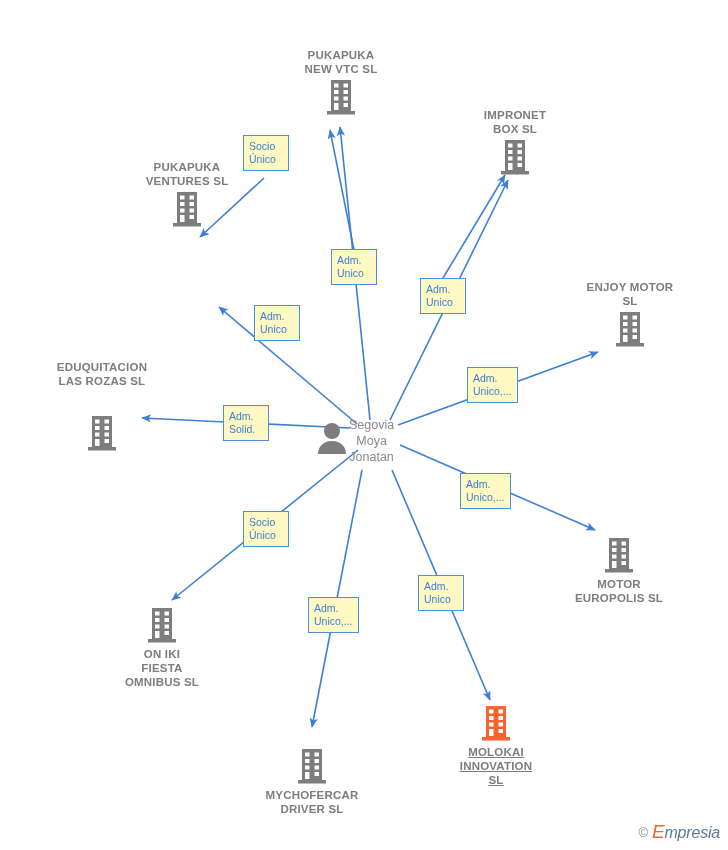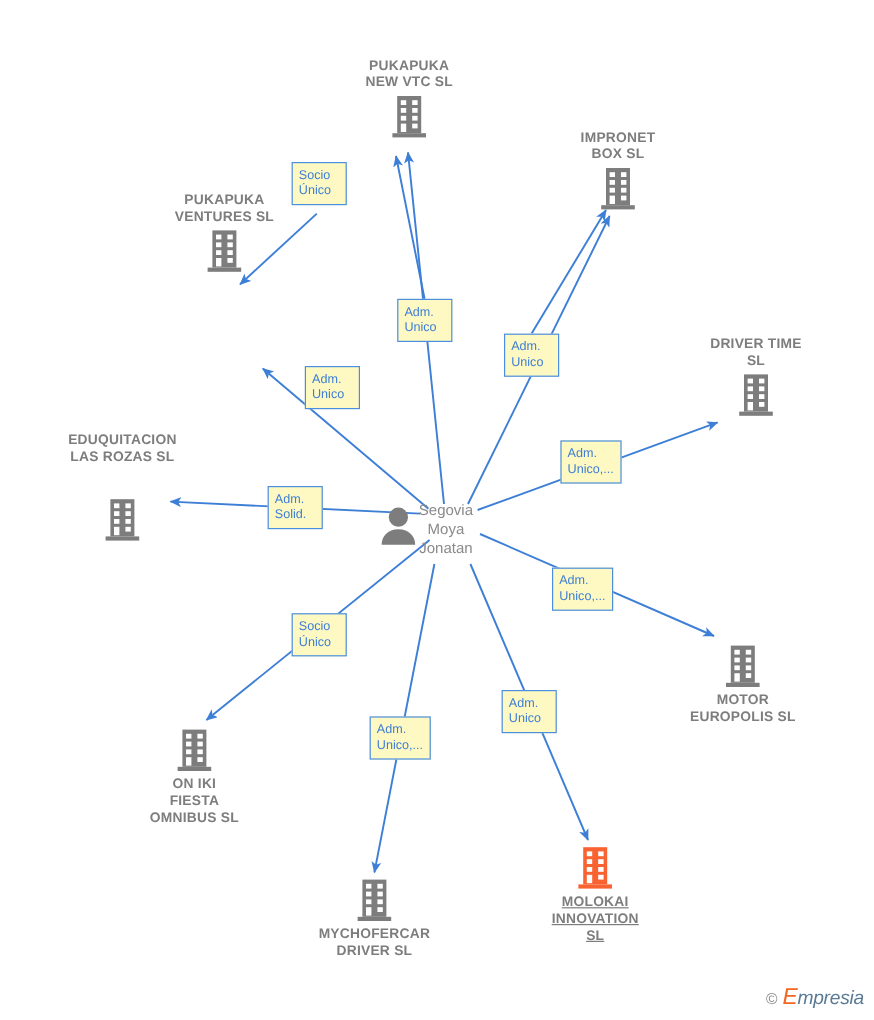--- a/index.html
+++ b/index.html
@@ -199,21 +199,21 @@
           <rect x="9" y="17.5" width="4.5" height="4"></rect>
             <rect x="18.5" y="17.5" width="4.5" height="4"></rect>
           <rect x="9" y="24" width="4.5" height="7"></rect>
             <rect x="18.5" y="24" width="4.5" height="4"></rect>
         </g>
       </svg>
     </div>
   </div>
 
   <div class="node label-above" style="left:630px; top:280px;">
-    <div class="label">DRIVER TIME
+    <div class="label">ENJOY MOTOR
 SL</div>
     <div class="icon">
       <svg width="32" height="37" viewBox="0 0 32 37" aria-hidden="true">
         <g fill="#7d7d7d">
           <rect x="6" y="1" width="20" height="31"></rect>
           <rect x="2" y="32" width="28" height="3.5"></rect>
         </g>
         <g fill="#ffffff">
           <rect x="9" y="4.5" width="4.5" height="4"></rect>
             <rect x="18.5" y="4.5" width="4.5" height="4"></rect>
@@ -291,21 +291,21 @@
             <rect x="18.5" y="17.5" width="4.5" height="4"></rect>
           <rect x="9" y="24" width="4.5" height="7"></rect>
             <rect x="18.5" y="24" width="4.5" height="4"></rect>
         </g>
       </svg>
     </div>
     <div class="label">MOTOR
 EUROPOLIS SL</div>
   </div>
 
-  <div class="node label-below" style="left:312px; top:732px;">
+  <div class="node label-below" style="left:312px; top:748px;">
     <div class="icon">
       <svg width="32" height="37" viewBox="0 0 32 37" aria-hidden="true">
         <g fill="#7d7d7d">
           <rect x="6" y="1" width="20" height="31"></rect>
           <rect x="2" y="32" width="28" height="3.5"></rect>
         </g>
         <g fill="#ffffff">
           <rect x="9" y="4.5" width="4.5" height="4"></rect>
             <rect x="18.5" y="4.5" width="4.5" height="4"></rect>
           <rect x="9" y="11" width="4.5" height="4"></rect>

